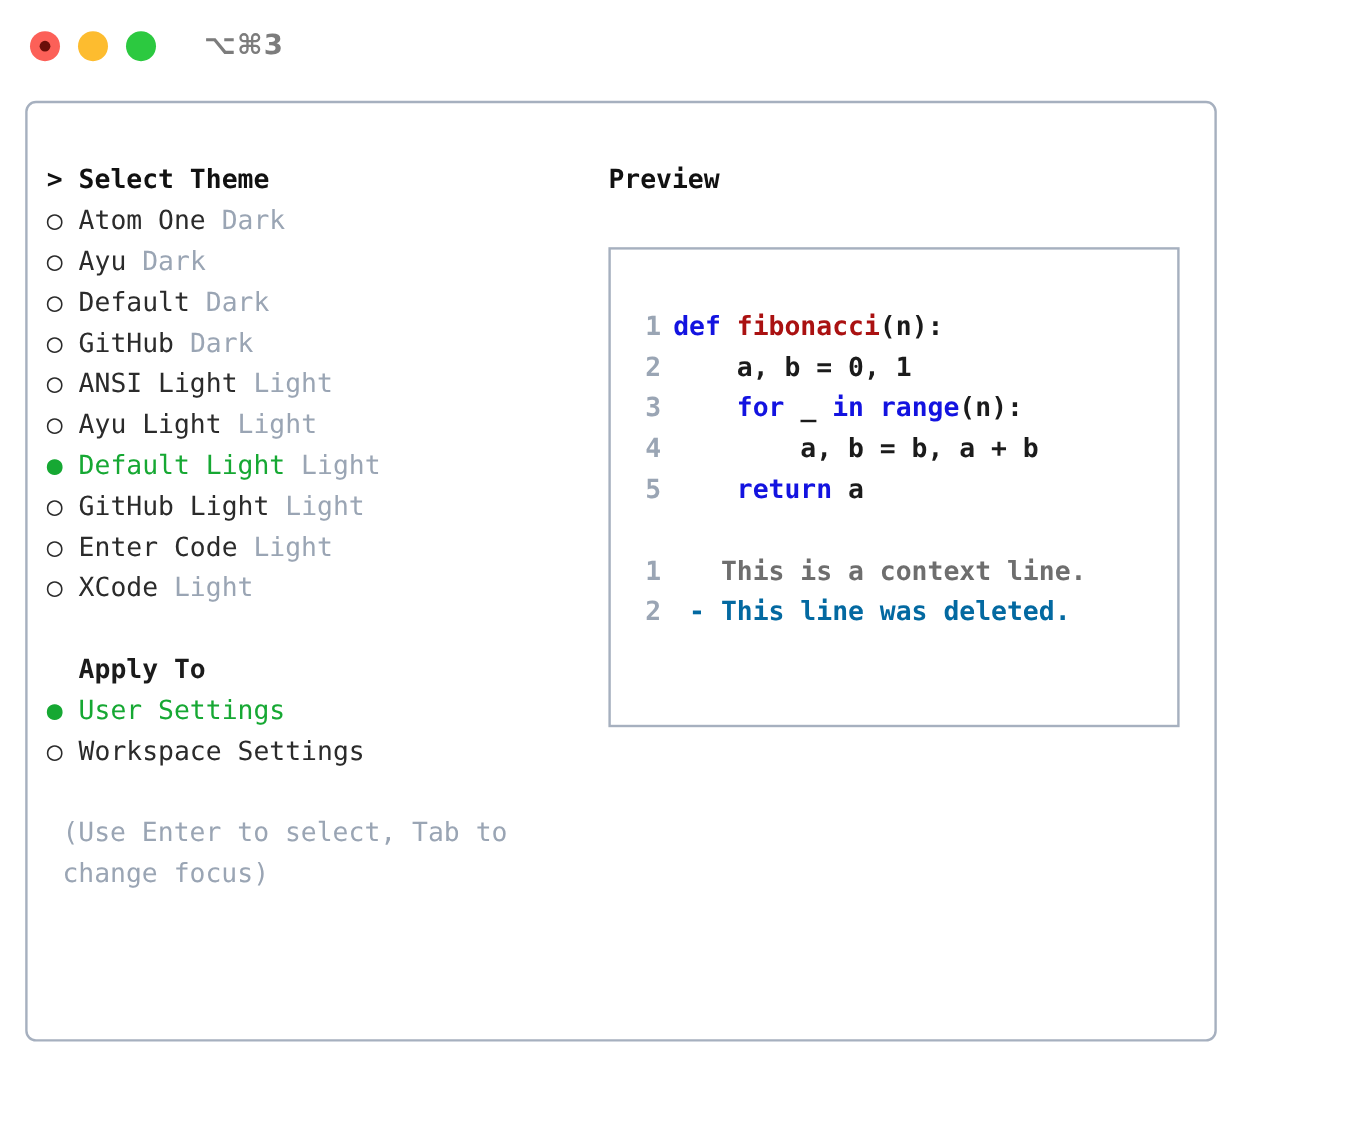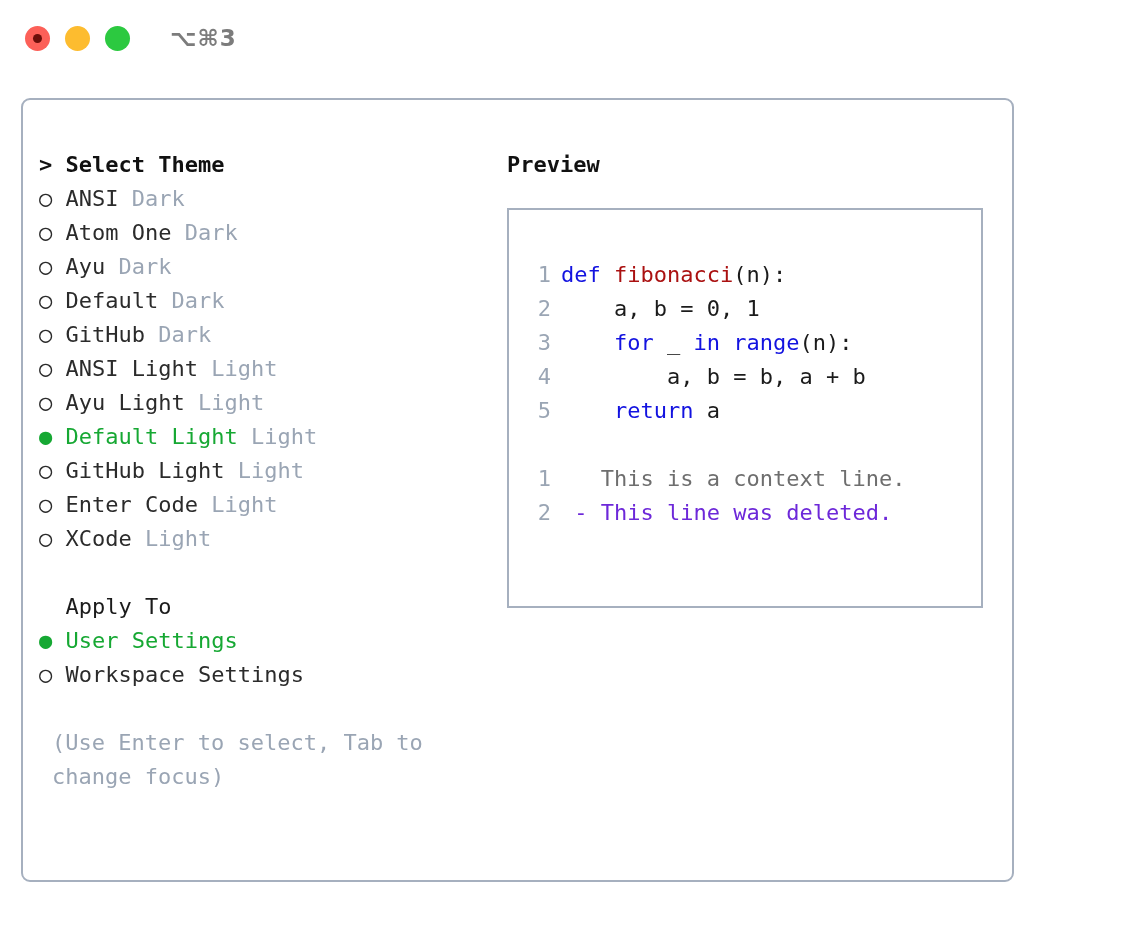--- a/index.html
+++ b/index.html
@@ -62,21 +62,21 @@
     font-size: 23px;
     font-weight: 700;
     color: #7c7c7c;
     letter-spacing: 1px;
   }
 
   
   .card {
     position: absolute;
     left: 21px;
-    top: 98px;
+    top: 84px;
     width: 993px;
     height: 784px;
     box-sizing: border-box;
     border: 2px solid #a6b0bf;
     border-radius: 9px;
     background: #ffffff;
   }
 
   .card-inner {
     display: flex;
@@ -94,21 +94,21 @@
   }
 
   .section-head {
     font-size: 22px;
     line-height: 34px;
     color: #111111;
     white-space: pre;
     font-weight: 700;
   }
   .section-head.unfocused {
-    font-weight: 400;
+    font-weight: 700;
     color: #1b1b1b;
   }
 
   .opt-row {
     font-size: 22px;
     line-height: 34px;
     color: #2b2b2b;
     white-space: pre;
     display: block;
   }
@@ -140,48 +140,49 @@
   .right-pane {
     flex: 1;
     padding-left: 14px;
     box-sizing: border-box;
   }
   .preview-title {
     font-size: 22px;
     line-height: 34px;
     font-weight: 700;
     color: #111111;
-    margin-bottom: 26px;
+    margin-bottom: 38px;
   }
   .preview-box {
     width: 476px;
     height: 400px;
     box-sizing: border-box;
     border: 2px solid #a6b0bf;
     background: #ffffff;
     padding: 48px 18px 0 18px;
+    font-weight: bold;
   }
 
   .code-line {
     font-size: 22px;
     line-height: 34px;
     white-space: pre;
     color: #1b1b1b;
   }
   .ln {
     color: #9aa5b4;
     display: inline-block;
     width: 24px;
     text-align: right;
     margin-right: 10px;
   }
   .kw   { color: #1313e0; }
   .fn   { color: #aa1111; }
   .ctx  { color: #6e6e6e; }
-  .del  { color: #6d28d9; }
+  .del  { color: #0369a1; }
   .add  { color: #14c414; }
 
   .code-gap { height: 34px; }
 </style>
 </head>
 <body>
 
 <div class="window">
 
   <div class="titlebar">
@@ -196,21 +197,20 @@
   </div>
 
   <div class="card">
     <div class="card-inner">
 
       <div class="left-pane">
 
         <div class="section-head">&gt; Select Theme</div>
 
         <div id="theme-list">
-            <div class="opt-row"><span class="marker">○ </span><span class="opt-label">ANSI</span><span class="opt-tag"> Dark</span></div>
             <div class="opt-row"><span class="marker">○ </span><span class="opt-label">Atom One</span><span class="opt-tag"> Dark</span></div>
             <div class="opt-row"><span class="marker">○ </span><span class="opt-label">Ayu</span><span class="opt-tag"> Dark</span></div>
             <div class="opt-row"><span class="marker">○ </span><span class="opt-label">Default</span><span class="opt-tag"> Dark</span></div>
             <div class="opt-row"><span class="marker">○ </span><span class="opt-label">GitHub</span><span class="opt-tag"> Dark</span></div>
             <div class="opt-row"><span class="marker">○ </span><span class="opt-label">ANSI Light</span><span class="opt-tag"> Light</span></div>
             <div class="opt-row"><span class="marker">○ </span><span class="opt-label">Ayu Light</span><span class="opt-tag"> Light</span></div>
             <div class="opt-row selected"><span class="marker">● </span><span class="opt-label">Default Light</span><span class="opt-tag"> Light</span></div>
             <div class="opt-row"><span class="marker">○ </span><span class="opt-label">GitHub Light</span><span class="opt-tag"> Light</span></div>
             <div class="opt-row"><span class="marker">○ </span><span class="opt-label">Enter Code</span><span class="opt-tag"> Light</span></div>
             <div class="opt-row"><span class="marker">○ </span><span class="opt-label">XCode</span><span class="opt-tag"> Light</span></div>

